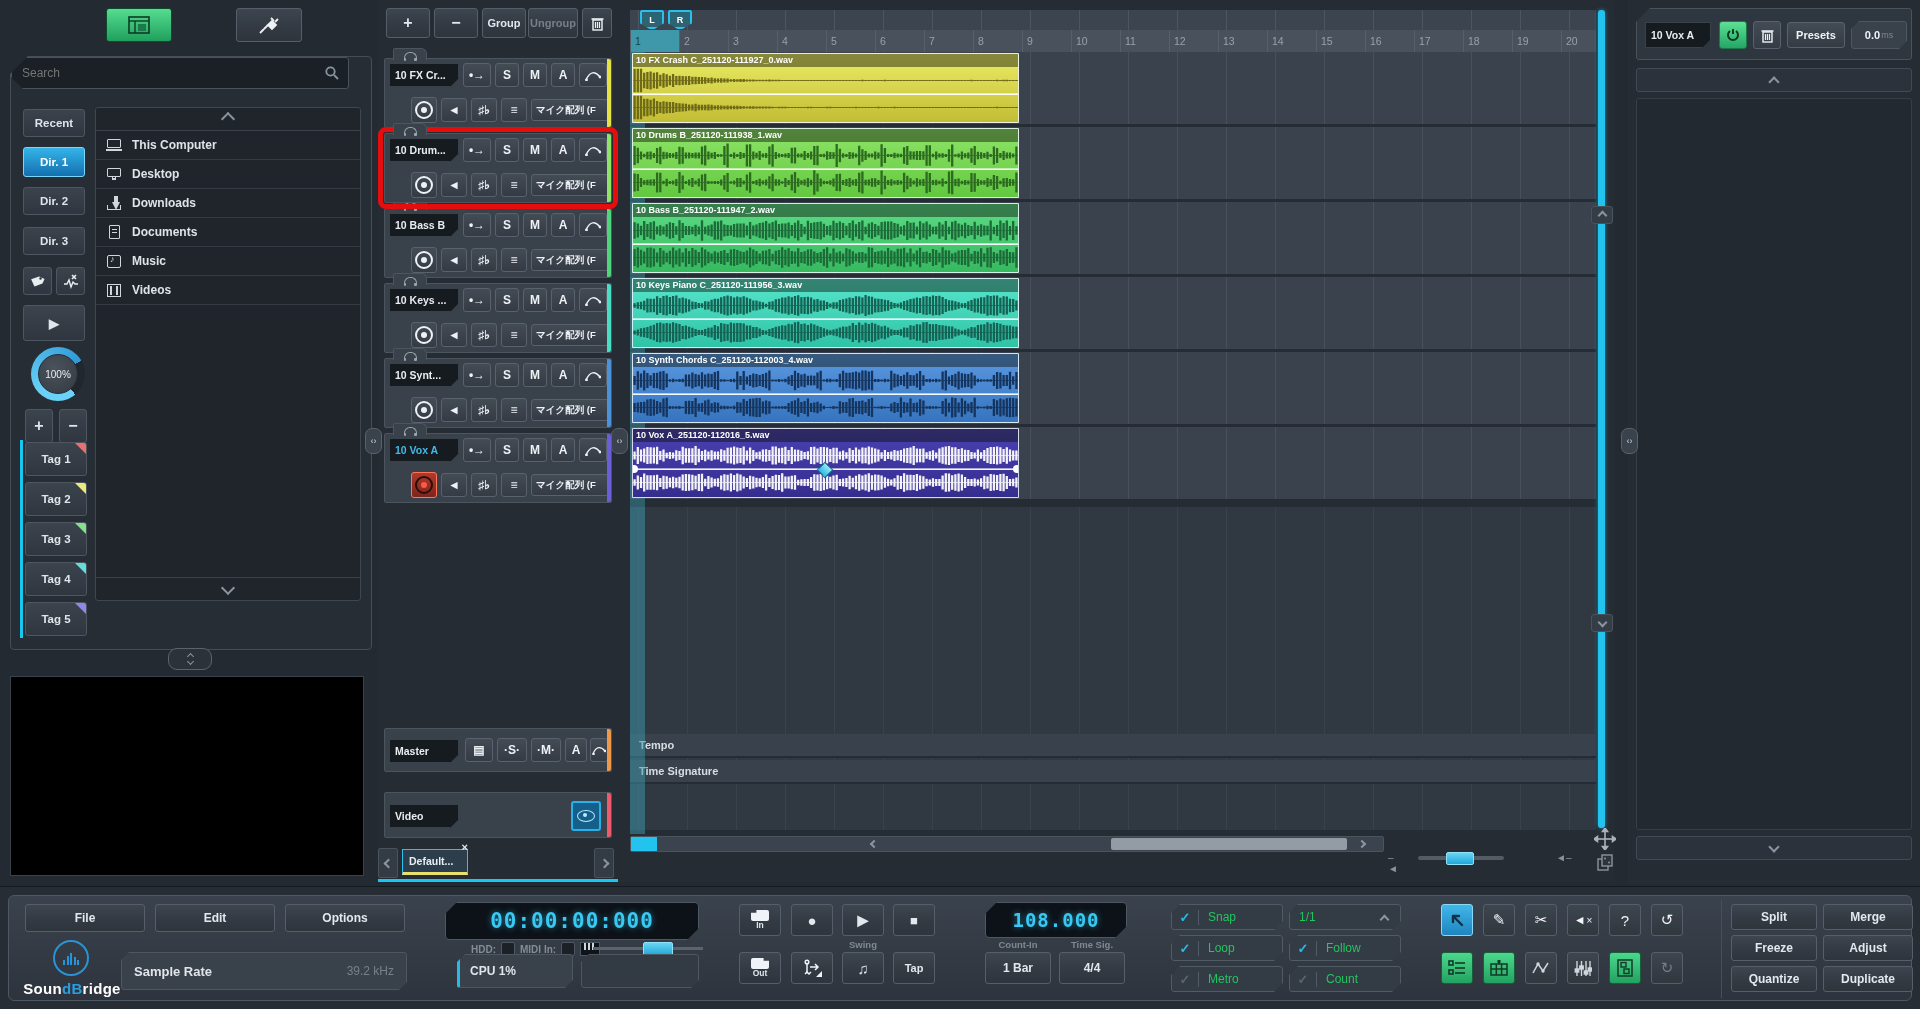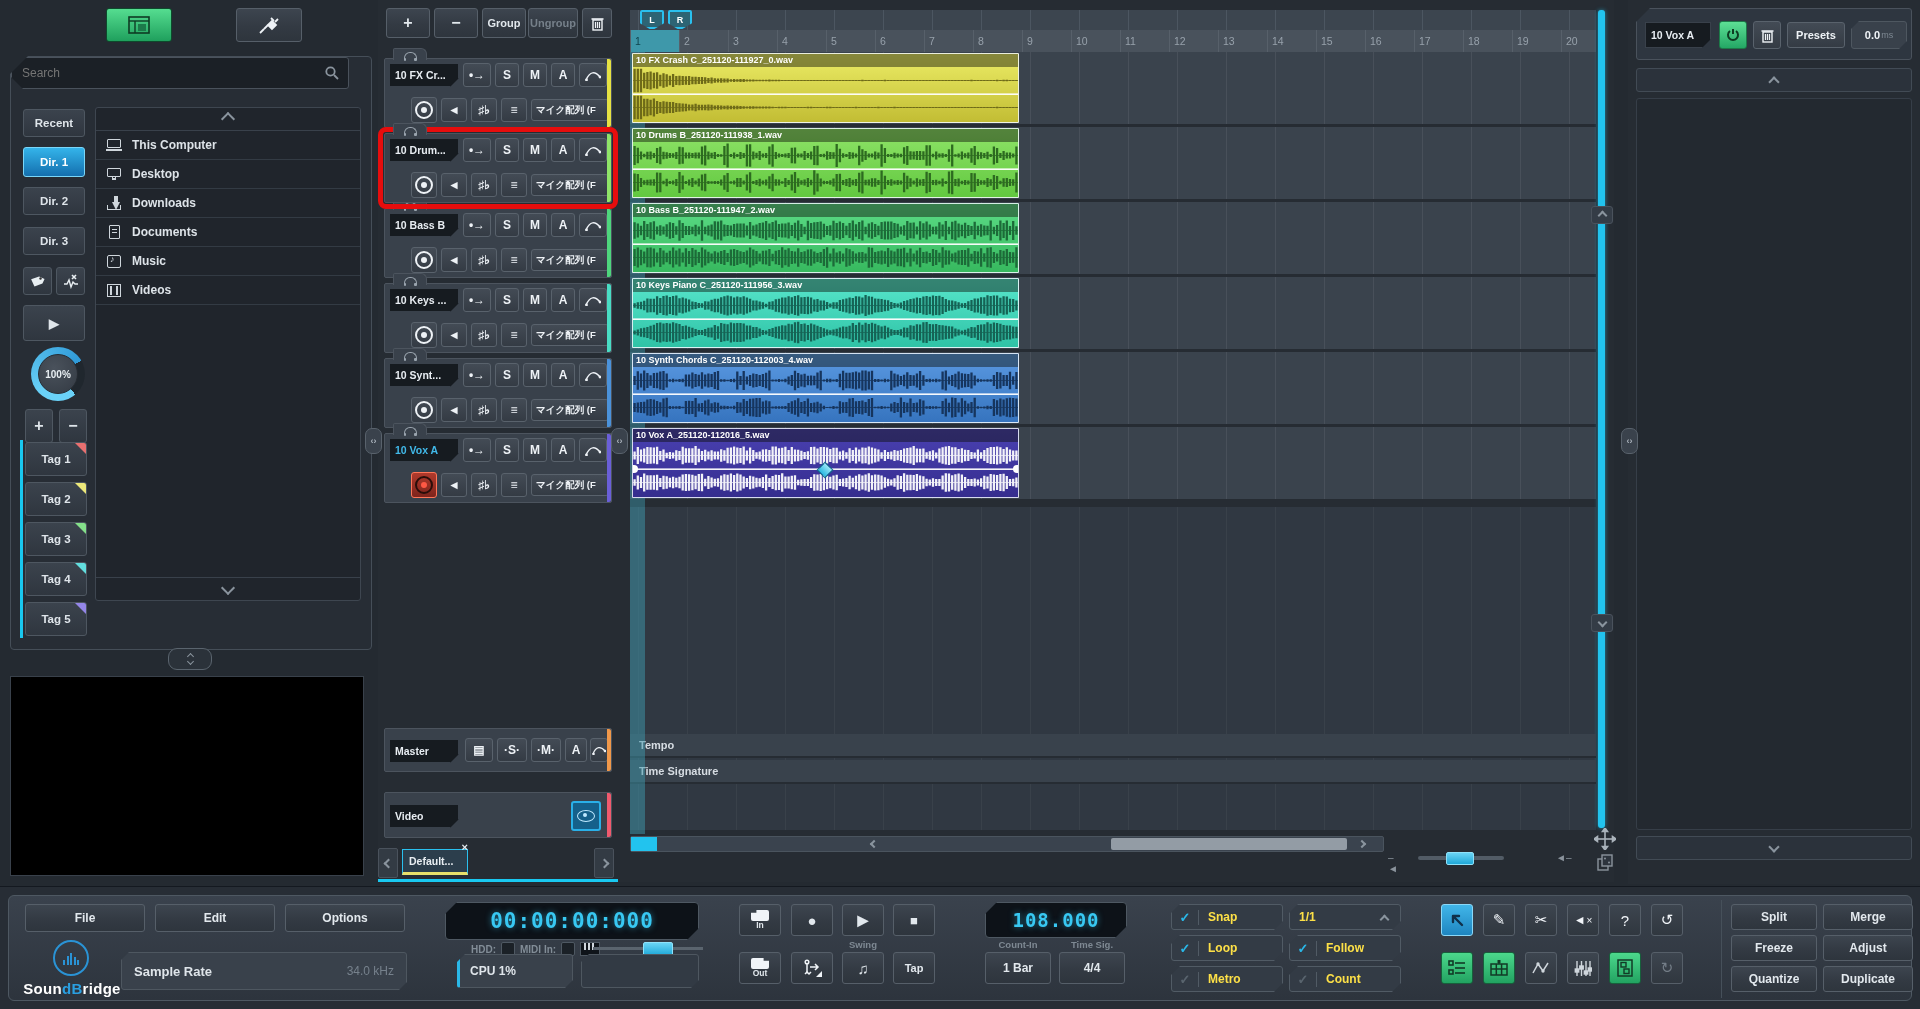--- a/index.html
+++ b/index.html
@@ -19,21 +19,21 @@
   
   .tl-layout{left:106px;top:8px;width:66px;height:34px;background:linear-gradient(180deg,#55dd90,#1fa05d);border:1px solid #0e4a2c;}
   .tl-plug{left:236px;top:8px;width:66px;height:34px;}
   
   .browser{left:10px;top:56px;width:362px;height:594px;clip-path:polygon(18px 0,100% 0,100% 100%,0 100%,0 18px);}
   .search{left:12px;top:10px;width:336px;height:30px;background:#1b2026;border:1px solid #4a525c;border-radius:3px;clip-path:polygon(0 0,100% 0,100% 100%,12px 100%,0 calc(100% - 12px));display:flex;align-items:center;}
   .search input{flex:1;background:transparent;border:none;outline:none;color:#fca5a5;font-size:12px;font-family:"Liberation Sans",sans-serif;padding:0 10px;}
   .sbtn{position:absolute;display:flex;align-items:center;justify-content:center;background:linear-gradient(180deg,#3b434d,#2f363f);border:1px solid #4e5761;border-radius:3px;font-size:11.5px;font-weight:bold;box-sizing:border-box;}
   .sbtn.active{background:linear-gradient(180deg,#34b4ea,#146fae);border-color:#7ad6f8;color:#fff;}
   .knob{left:20px;top:290px;width:54px;height:54px;border-radius:50%;background:conic-gradient(from 220deg,#6ad2f8 0deg,#2f9ad8 200deg,#20272e 200deg,#20272e 280deg,#6ad2f8 280deg);display:flex;align-items:center;justify-content:center;}
-  .knob .in{width:38px;height:38px;border-radius:50%;background:radial-gradient(circle at 40% 35%,#4a525c,#333a43);display:flex;align-items:center;justify-content:center;font-size:10px;font-weight:bold;color:#e8eef2;border:1px solid #262c33;}
+  .knob .in{width:38px;height:38px;border-radius:50%;background:radial-gradient(circle at 40% 35%,#4a525c,#333a43);display:flex;align-items:center;justify-content:center;font-size:10px;font-weight:normal;color:#e8eef2;border:1px solid #262c33;}
   .tagbar{left:9px;top:383px;width:3px;height:198px;background:#19c8f0;}
   .tag{position:absolute;left:14px;width:62px;height:34px;overflow:hidden;}
   .tag i{position:absolute;right:0;top:0;width:0;height:0;border-style:solid;border-width:0 11px 11px 0;}
   .flist{left:84px;top:50px;width:266px;height:494px;background:#20252c;border:1px solid #3e4650;border-radius:3px;box-sizing:border-box;}
   .flist .hdr{height:22px;border-bottom:1px solid #39414b;display:flex;align-items:center;justify-content:center;}
   .frow{height:28px;display:flex;align-items:center;border-bottom:1px solid #333b44;padding-left:10px;font-size:12px;font-weight:bold;color:#dde3e8;gap:9px;}
   .flist .ftr{position:absolute;bottom:0;left:0;right:0;height:22px;border-top:1px solid #39414b;display:flex;align-items:center;justify-content:center;}
   .ic{position:relative;width:17px;height:15px;flex:0 0 17px;}
   .ic:before,.ic:after{content:"";position:absolute;box-sizing:border-box;}
   .ic-computer:before{left:1px;top:1px;width:14px;height:9px;border:1.5px solid #cfd6dc;border-radius:1px;}
@@ -96,21 +96,21 @@
   .insp-head{position:absolute;left:8px;top:8px;width:276px;height:52px;background:#2e3640;border:1px solid #4a525c;border-radius:3px;clip-path:polygon(14px 0,100% 0,100% 100%,0 100%,0 14px);box-sizing:border-box;}
   .collapse{position:absolute;left:8px;width:276px;height:24px;background:#2b323b;border:1px solid #424b55;border-radius:3px;display:flex;align-items:center;justify-content:center;box-sizing:border-box;}
   .insp-body{position:absolute;left:8px;top:98px;width:276px;height:732px;background:#232930;border:1px solid #363e48;border-radius:3px;box-sizing:border-box;}
   
   .transport{left:0;top:886px;width:1920px;height:123px;background:#272d35;border-top:1px solid #141920;}
   .tp-inner{position:absolute;left:8px;top:8px;width:1904px;height:106px;background:linear-gradient(180deg,#3a424d,#2d343d);border:1px solid #4e5862;border-radius:6px;box-sizing:border-box;}
   .cb{width:12px;height:12px;background:#1b2127;border:1px solid #4e5862;border-radius:2px;display:inline-flex;align-items:center;justify-content:center;font-size:10px;font-weight:bold;color:#1b2127;}
   .toggle{position:absolute;height:26px;background:#333b45;border:1px solid #515b65;border-radius:3px;display:flex;align-items:center;box-sizing:border-box;clip-path:polygon(9px 0,100% 0,100% calc(100% - 9px),calc(100% - 9px) 100%,0 100%,0 9px);}
   .toggle .ck{width:26px;text-align:center;font-size:13px;font-weight:bold;color:#2ab8e8;border-right:1px solid #515b65;}
   .toggle .ck.off{color:#59646e;}
-  .toggle .lb{padding-left:9px;font-size:12px;font-weight:bold;color:#fde047;}
+  .toggle .lb{padding-left:9px;font-size:12px;font-weight:normal;color:#22c55e;}
   .toolbtn{position:absolute;width:32px;height:32px;display:flex;align-items:center;justify-content:center;background:linear-gradient(180deg,#3d454f,#30373f);border:1px solid #565f69;border-radius:3px;font-size:15px;color:#f0f4f8;box-sizing:border-box;}
   .toolbtn.blue{background:linear-gradient(180deg,#41b6e9,#1e85c0);border-color:#8ad8f8;}
   .toolbtn.green{background:linear-gradient(180deg,#4cd88c,#22a261);border-color:#17603b;}
   .toolbtn.dim{color:#737d87;}
   .lblsm{position:absolute;font-size:9.5px;color:#7e8993;font-weight:bold;text-align:center;}
   .piano{display:inline-block;width:18px;height:12px;background:#0f141a;border:1px solid #4e5862;position:relative;}
   .piano:before{content:"";position:absolute;left:3px;top:0;width:2px;height:7px;background:#cfd6dc;box-shadow:4px 0 0 #cfd6dc,8px 0 0 #cfd6dc;}
   .auto-dot{position:absolute;width:8px;height:8px;background:#fff;border-radius:50%;z-index:3;}
   .auto-diamond{position:absolute;width:10px;height:10px;background:linear-gradient(180deg,#9be8f8,#28b8e0);transform:rotate(45deg);z-index:3;border:1px solid #0d6e88;}
 </style>
@@ -629,21 +629,21 @@
           <span style="width:2px;height:9px;background:#2a93d5"></span>
           <span style="width:2px;height:12px;background:#2a93d5"></span>
           <span style="width:2px;height:8px;background:#2a93d5"></span>
           <span style="width:2px;height:5px;background:#2a93d5"></span>
       </div>
       <div class="abs" style="left:8px;top:84px;width:110px;text-align:center;font-size:15px;font-weight:bold;letter-spacing:.3px">
         <span style="color:#fff">Soun</span><span style="color:#2a9fe0">dB</span><span style="color:#fff">ridge</span>
       </div>
       <div class="field" style="left:112px;top:56px;width:286px;height:38px;display:flex;align-items:center;justify-content:space-between;padding:0 12px">
         <span style="font-size:13px;font-weight:bold">Sample Rate</span>
-        <span style="font-size:12px;color:#76818c">34.0 kHz</span>
+        <span style="font-size:12px;color:#76818c">39.2 kHz</span>
       </div>
 
       <div class="abs" style="left:436px;top:6px;width:252px;height:36px;background:#0d1218;border:1px solid #4e5862;border-radius:4px;clip-path:polygon(12px 0,100% 0,100% calc(100% - 12px),calc(100% - 12px) 100%,0 100%,0 12px);display:flex;align-items:center;justify-content:center">
         <span class="digital" style="font-size:21px;letter-spacing:1px">00:00:00:000</span>
       </div>
       <div class="abs" style="left:462px;top:46px;display:flex;align-items:center;gap:5px">
         <span style="font-size:10px;color:#828d97;font-weight:bold">HDD:</span>
           <span class="cb"></span>
         <span style="font-size:10px;color:#828d97;font-weight:bold">MIDI In:</span>
           <span class="cb"></span>

